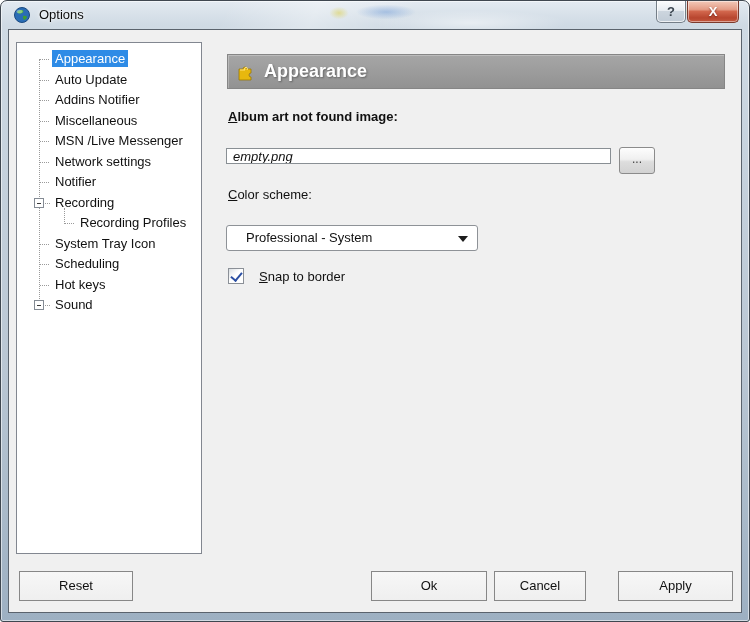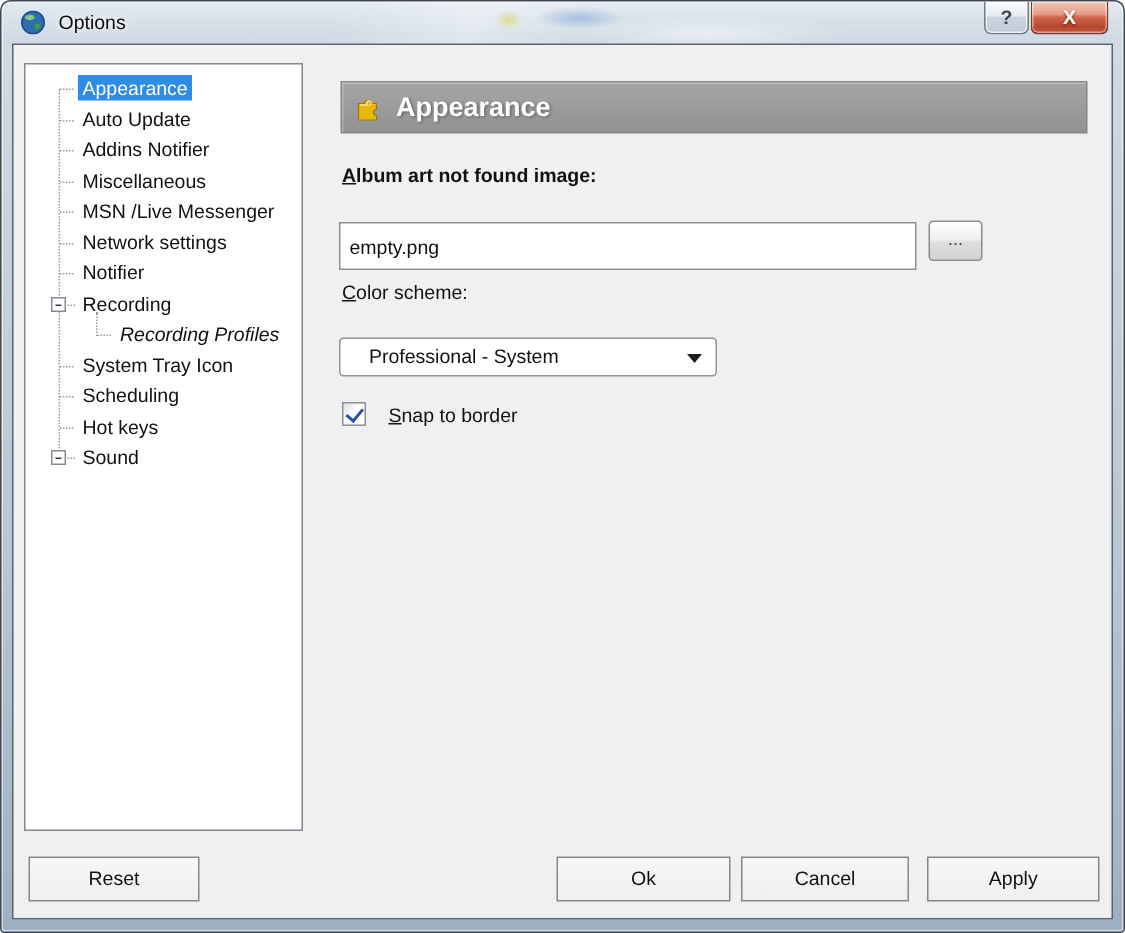--- a/index.html
+++ b/index.html
@@ -73,21 +73,21 @@
     font-size: 13px; color: #111;
     padding-top: 6px; overflow: hidden;
   }
   .tree-vline {
     position: absolute; left: 22px; top: 16px; height: 246px; width: 1px;
     border-left: 1px dotted #9a9a9a;
   }
   .trow { position: relative; height: 20.5px; line-height: 20.5px; white-space: nowrap; cursor: default; }
   .trow .lbl { padding: 1px 3px; }
   .trow.lvl0 .lbl { margin-left: 35px; }
-  .trow.lvl1 .lbl { margin-left: 60px; font-style: italic; }
+  .trow.lvl1 .lbl { margin-left: 60px; }
   .trow.lvl0::before {
     content: ""; position: absolute; left: 23px; top: 10px; width: 9px;
     border-top: 1px dotted #9a9a9a;
   }
   .trow.lvl1::before {
     content: ""; position: absolute; left: 47px; top: -5px; width: 9px; height: 15px;
     border-left: 1px dotted #9a9a9a; border-bottom: 1px dotted #9a9a9a;
   }
   .trow.has-exp::before { left: 28px; width: 5px; }
   .exp {
@@ -115,24 +115,24 @@
   }
   .form-label {
     position: absolute; left: 219px; display: inline-block;
     font-size: 13px; color: #111;
   }
   .form-label::first-letter { text-decoration: underline; }
   .lbl-album { top: 79px; font-weight: bold; }
   .lbl-scheme { top: 157px; }
 
   .txt-input {
-    position: absolute; left: 217px; top: 118px; width: 385px; height: 32px;
+    position: absolute; left: 217px; top: 118px; width: 385px; height: 16px;
     border: 1px solid #898f94; background: #fff;
     font-family: "Liberation Sans", sans-serif; font-size: 13px; color: #111;
-    padding: 0 6px; outline: none;
+    padding: 0 6px; outline: none; font-style: italic;
   }
   .btn-browse {
     position: absolute; left: 610px; top: 117px; width: 36px; height: 27px;
     border: 1px solid #8b8b8b; border-radius: 3px;
     background: linear-gradient(180deg, #fdfdfd 0%, #f0f0f0 45%, #dddddd 55%, #d2d2d2 100%);
     font-size: 12px; color: #444; line-height: 22px; text-align: center; cursor: default;
   }
 
   .dropdown {
     position: absolute; left: 217px; top: 195px; width: 252px; height: 26px;
@@ -161,21 +161,21 @@
 
   
   .push-btn {
     position: absolute; top: 541px; height: 30px;
     background: linear-gradient(180deg, #f7f7f7 0%, #efefef 100%);
     border: 1px solid #878787;
     font-size: 13px; color: #111; text-align: center; line-height: 28px; cursor: default;
   }
   .btn-reset  { left: 10px;  width: 114px; }
   .btn-ok     { left: 362px; width: 116px; }
-  .btn-cancel { left: 485px; width: 112px; }
+  .btn-cancel { left: 485px; width: 92px; }
   .btn-apply  { left: 609px; width: 115px; }
 </style>
 </head>
 <body>
 
 <div class="window">
 
   <div class="titlebar">
     <svg class="app-icon" viewBox="0 0 16 16">
       <circle cx="8" cy="8" r="7.5" fill="#2a6db5"></circle>

